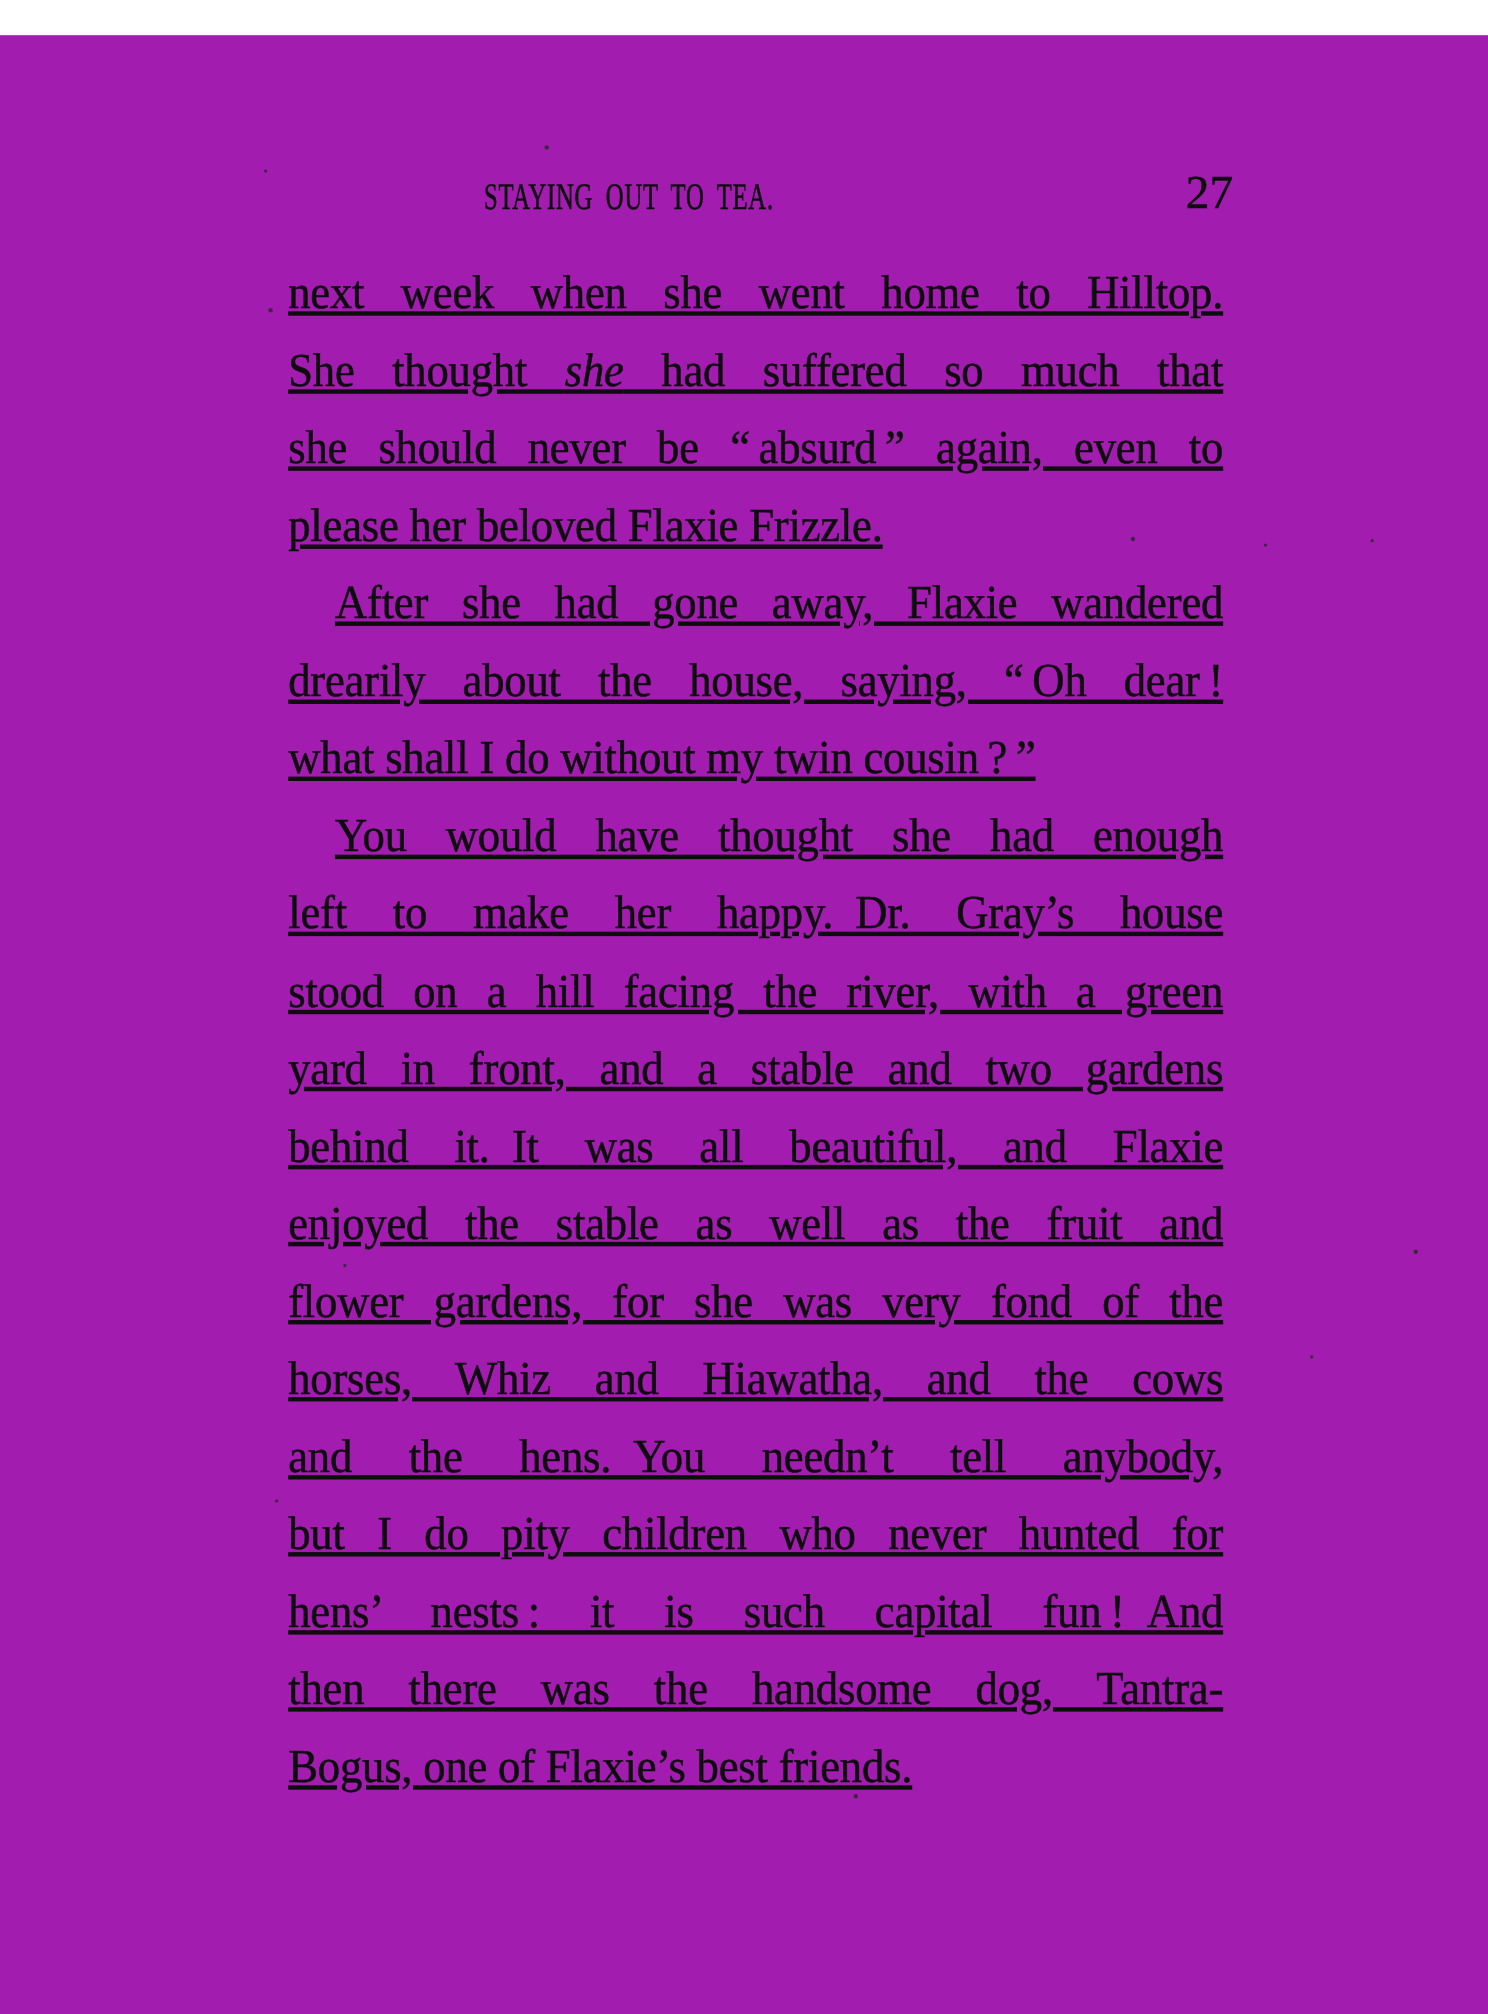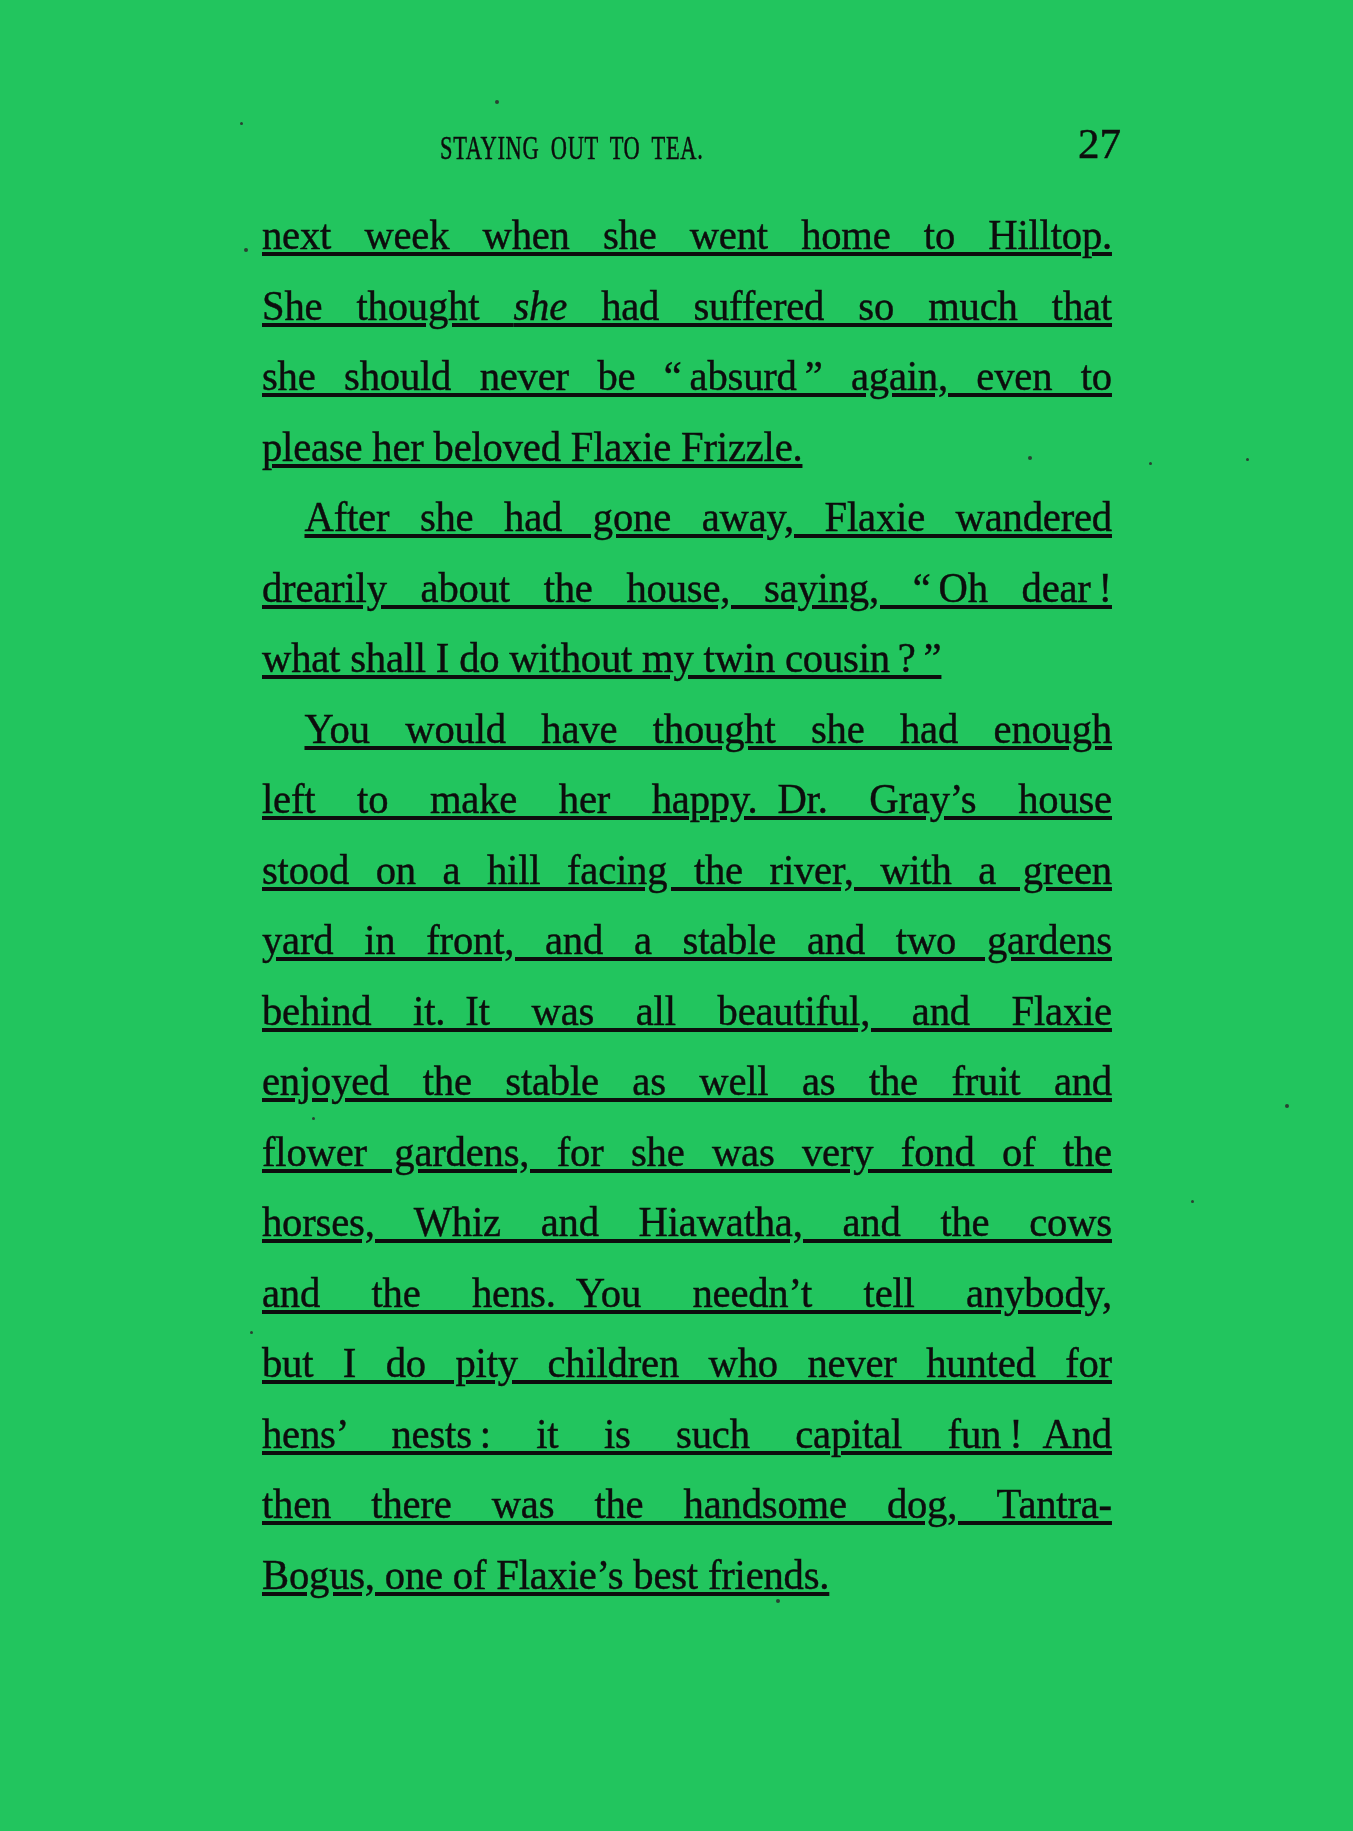--- a/index.html
+++ b/index.html
@@ -11,21 +11,22 @@
     width: 1353px;
     height: 1831px;
     position: relative;
     overflow: hidden;
     font-family: "Liberation Serif", serif;
     color: #0d0d0d;
   }
   .page {
     position: absolute;
     inset: 0;
-    background: #22c55e;
+    background: #a21caf;
+    margin-top: 32px;
   }
   
   .running-header-title {
     position: absolute;
     top: 128px;
     left: 440px;
     font-size: 34px;
     line-height: 1.15;
     letter-spacing: 1px;
     word-spacing: 8px;

